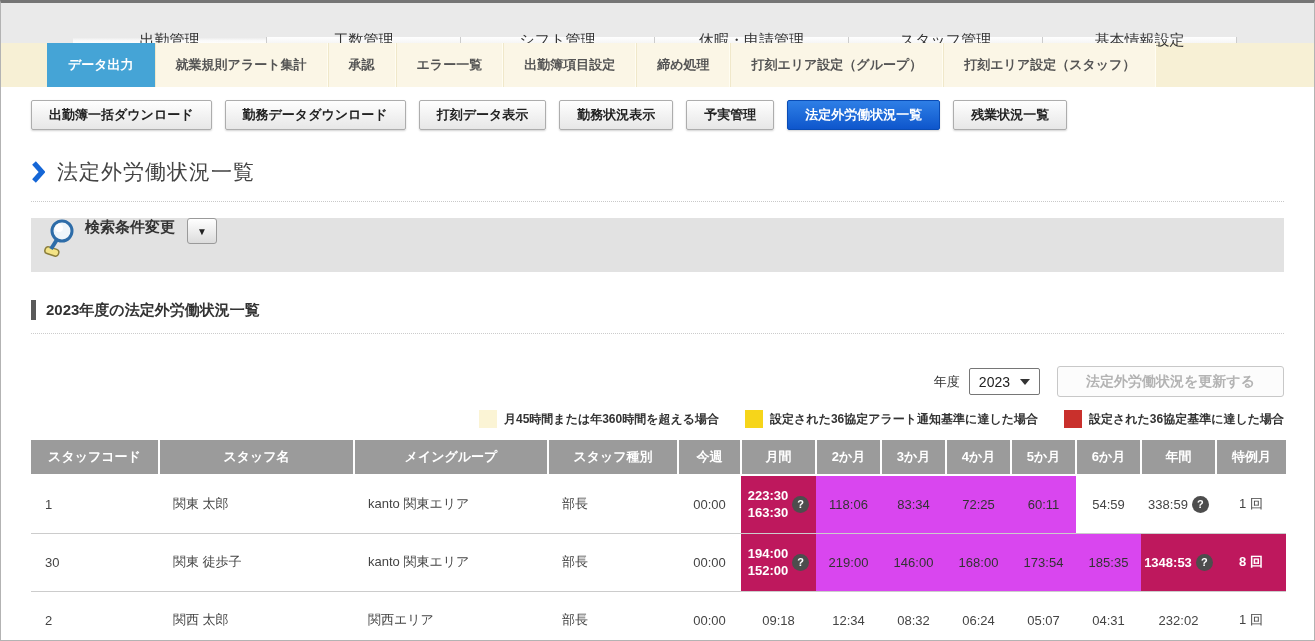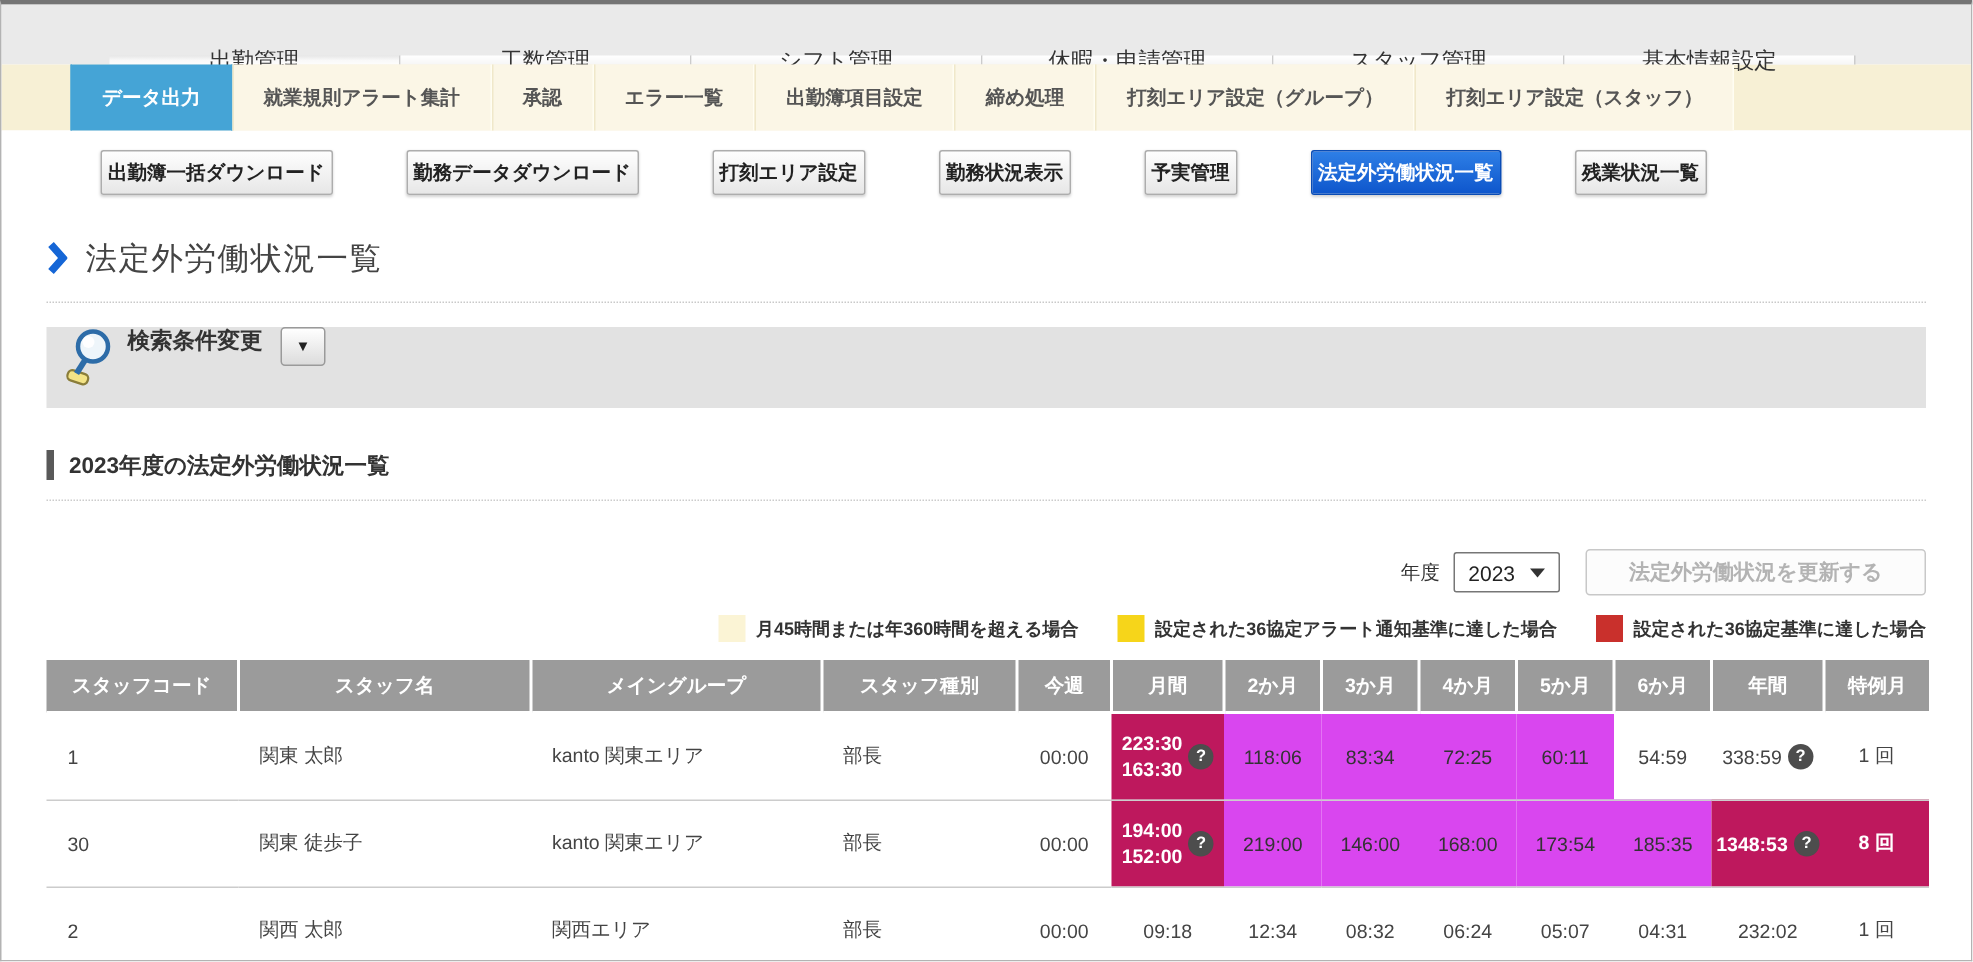--- a/index.html
+++ b/index.html
@@ -27,25 +27,24 @@
   .subnav{ height:44px; background:#f7f0d5; display:flex; padding-left:46px; }
   .subtab{
     display:flex; align-items:center; padding:0 20px; cursor:pointer;
     font-size:13px; font-weight:bold; color:#555;
     background:#fbf6e6; border-right:1px solid #fffdf2; border-left:1px solid #f0e8ca;
   }
   .subtab.active{ background:#45a4d6; color:#fff; border-color:#45a4d6; }
   
   .toolbar{ padding:13px 0 10px 30px; display:flex; gap:13px; background:#fff; }
   .btn{
-    height:30px; padding:0 4px; font-size:13px; font-weight:bold; color:#222;
+    height:30px; padding:0 17px; font-size:13px; font-weight:bold; color:#222;
     background:linear-gradient(#fefefe,#e7e7e7); border:1px solid #adadad;
     border-radius:2px; box-shadow:0 1px 2px rgba(0,0,0,.18); cursor:pointer;
     font-family:inherit;
-    margin-left:36px;
   }
   .btn.active{ background:linear-gradient(#2e7fe6,#0e56cc); border-color:#0a4cb5; color:#fff; }
   
   .titlebar{ margin:18px 30px 0; padding-bottom:15px; border-bottom:1px dotted #c9c9c9;
     display:flex; align-items:center; gap:12px; }
   .titlebar h1{ font-size:21px; font-weight:normal; color:#444; letter-spacing:1px; }
   
   .searchbar{ margin:16px 30px 0; height:54px; background:#e2e2e2;
     display:flex; align-items:flex-start; padding:0 10px; gap:6px; cursor:pointer; }
   .search-label{ font-size:15px; font-weight:bold; color:#333; }
@@ -109,21 +108,21 @@
       <div class="subtab">エラー一覧</div>
       <div class="subtab">出勤簿項目設定</div>
       <div class="subtab">締め処理</div>
       <div class="subtab">打刻エリア設定（グループ）</div>
       <div class="subtab">打刻エリア設定（スタッフ）</div>
     </div>
 
   <div class="toolbar">
       <button class="btn">出勤簿一括ダウンロード</button>
       <button class="btn">勤務データダウンロード</button>
-      <button class="btn">打刻エリア設定</button>
+      <button class="btn">打刻データ表示</button>
       <button class="btn">勤務状況表示</button>
       <button class="btn">予実管理</button>
       <button class="btn active">法定外労働状況一覧</button>
       <button class="btn">残業状況一覧</button>
     </div>
 
   <div class="titlebar">
     <svg width="14" height="22" viewBox="0 0 14 22">
       <path d="M3 2 L11 11 L3 20" stroke="#1566d6" stroke-width="5" fill="none"></path>
     </svg>

